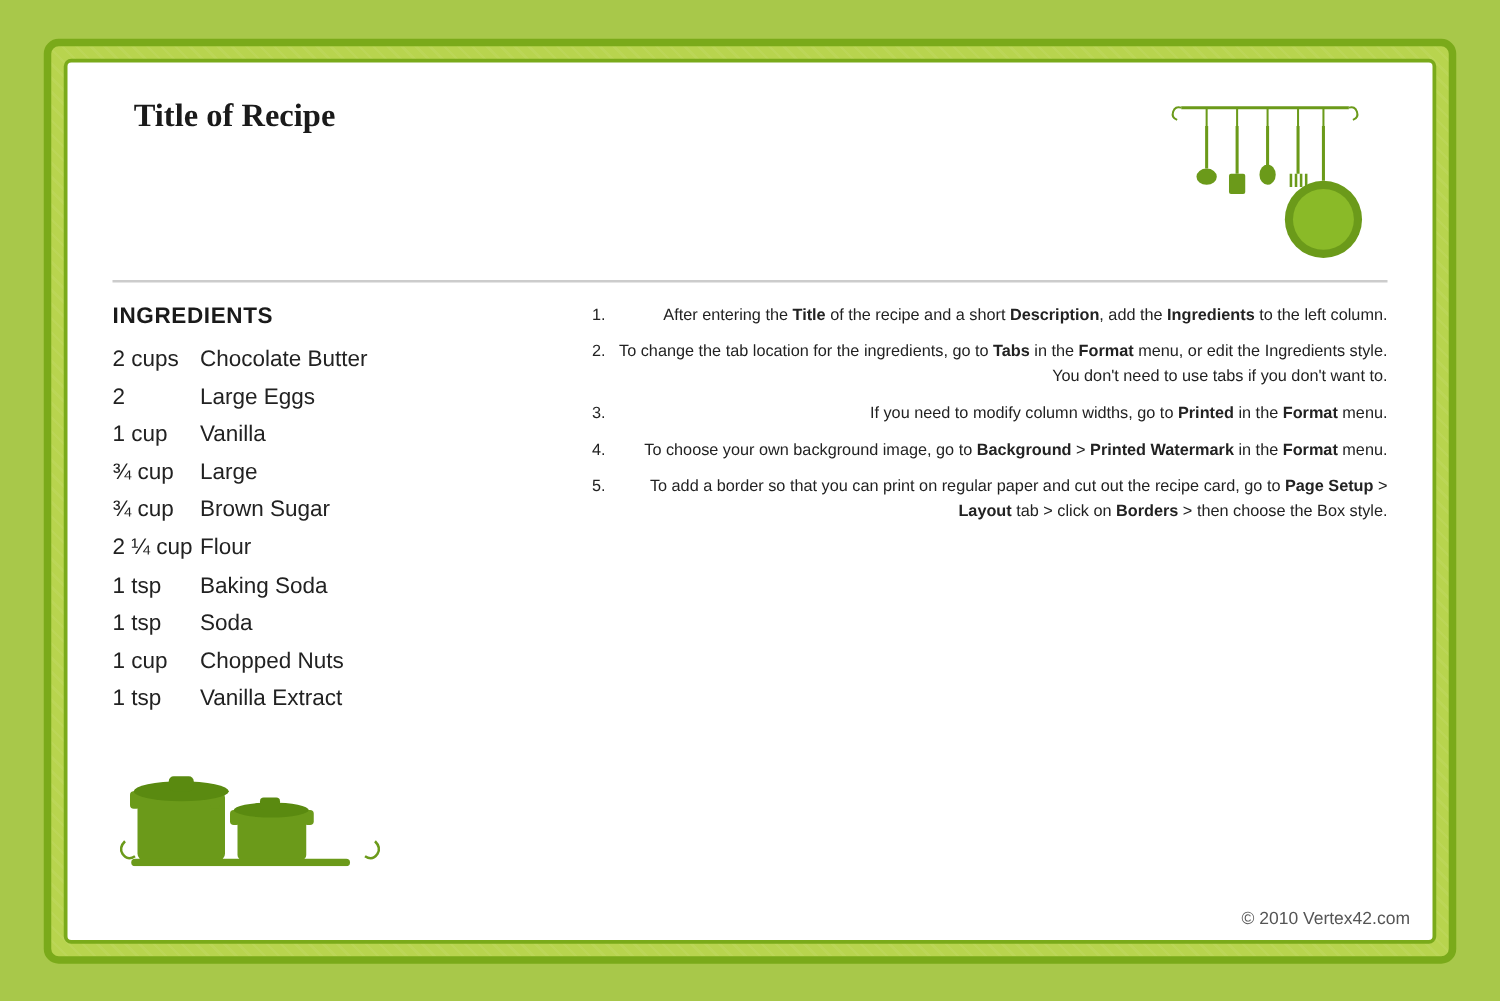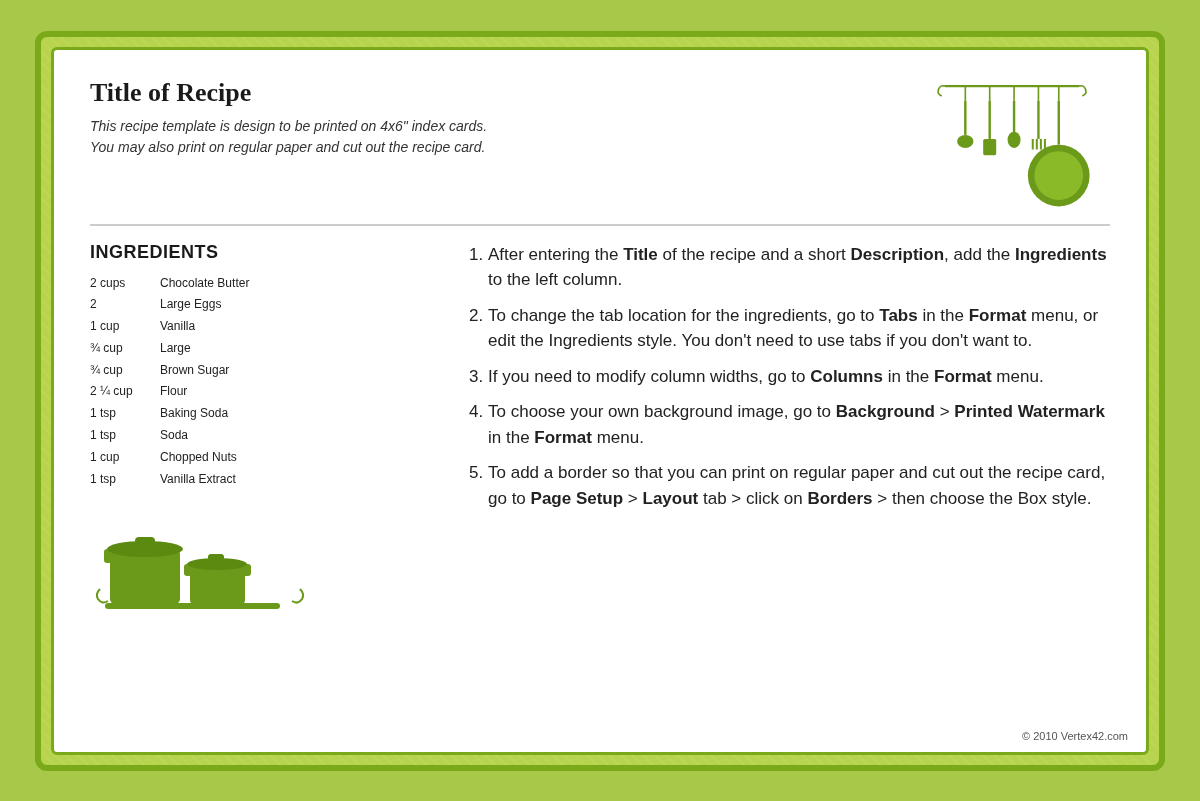--- a/index.html
+++ b/index.html
@@ -48,20 +48,21 @@
     }
     .header-text {
       flex: 1;
     }
     .recipe-title {
       font-size: 26px;
       font-weight: bold;
       color: #1a1a1a;
       font-family: Georgia, serif;
       margin-bottom: 8px;
+      margin-left: 17px;
     }
     .recipe-subtitle {
       font-style: italic;
       font-size: 14px;
       color: #333;
       line-height: 1.5;
     }
     .kitchen-tools {
       width: 200px;
       height: 130px;
@@ -91,51 +92,52 @@
       color: #1a1a1a;
       margin-bottom: 12px;
       font-family: Arial, sans-serif;
       letter-spacing: 0.5px;
     }
     .ingredients-list {
       list-style: none;
     }
     .ingredients-list li {
       display: flex;
-      font-size: 12px;
+      font-size: 18px;
       color: #222;
       margin-bottom: 5px;
       line-height: 1.4;
     }
     .ing-amount {
       width: 70px;
       flex-shrink: 0;
       color: #222;
     }
     .ing-name {
       color: #222;
     }
     .directions-list {
       list-style: decimal;
       padding-left: 20px;
     }
     .directions-list li {
-      font-size: 17px;
+      font-size: 13px;
       color: #222;
       margin-bottom: 10px;
       line-height: 1.5;
+      text-align: right;
     }
     .directions-list li b {
       font-weight: bold;
     }
     .kitchen-icon-area {
       margin-top: 12px;
     }
     .copyright {
-      font-size: 11px;
+      font-size: 14px;
       color: #555;
       margin-top: 4px;
       position: absolute;
       bottom: 10px;
       right: 18px;
     }
     
     .tools-svg {
       width: 200px;
       height: 130px;
@@ -147,24 +149,20 @@
   </style>
 </head>
 <body>
 
 <div class="outer-border">
   <div class="inner-card">
 
     <div class="header-section">
       <div class="header-text">
         <div class="recipe-title">Title of Recipe</div>
-        <div class="recipe-subtitle">
-          <span>This recipe template is design to be printed on 4x6" index cards.</span><br>
-          <span>You may also print on regular paper and cut out the recipe card.</span>
-        </div>
       </div>
 
       <div class="kitchen-tools">
         <svg class="tools-svg" viewBox="0 0 200 160">
 
           <line x1="20" y1="10" x2="185" y2="10" stroke="#6b9a1a" stroke-width="3"></line>
 
           <path d="M20,10 Q14,8 12,14 Q10,20 16,22" fill="none" stroke="#6b9a1a" stroke-width="2"></path>
           <path d="M185,10 Q191,8 193,14 Q195,20 189,22" fill="none" stroke="#6b9a1a" stroke-width="2"></path>
 
@@ -268,21 +266,21 @@
 
             <path d="M210,90 Q215,95 212,100 Q208,106 202,102" fill="none" stroke="#6b9a1a" stroke-width="2"></path>
           </svg>
         </div>
       </div>
 
       <div class="directions-col">
         <ol class="directions-list">
           <li>After entering the <b>Title</b> of the recipe and a short <b>Description</b>, add the <b>Ingredients</b> to the left column.</li>
           <li>To change the tab location for the ingredients, go to <b>Tabs</b> in the <b>Format</b> menu, or edit the Ingredients style. You don't need to use tabs if you don't want to.</li>
-          <li>If you need to modify column widths, go to <b>Columns</b> in the <b>Format</b> menu.</li>
+          <li>If you need to modify column widths, go to <b>Printed</b> in the <b>Format</b> menu.</li>
           <li>To choose your own background image, go to <b>Background</b> &gt; <b>Printed Watermark</b> in the <b>Format</b> menu.</li>
           <li>To add a border so that you can print on regular paper and cut out the recipe card, go to <b>Page Setup</b> &gt; <b>Layout</b> tab &gt; click on <b>Borders</b> &gt; then choose the Box style.</li>
         </ol>
       </div>
 
     </div>
 
     <div class="copyright">© 2010 Vertex42.com</div>
 
   </div>

